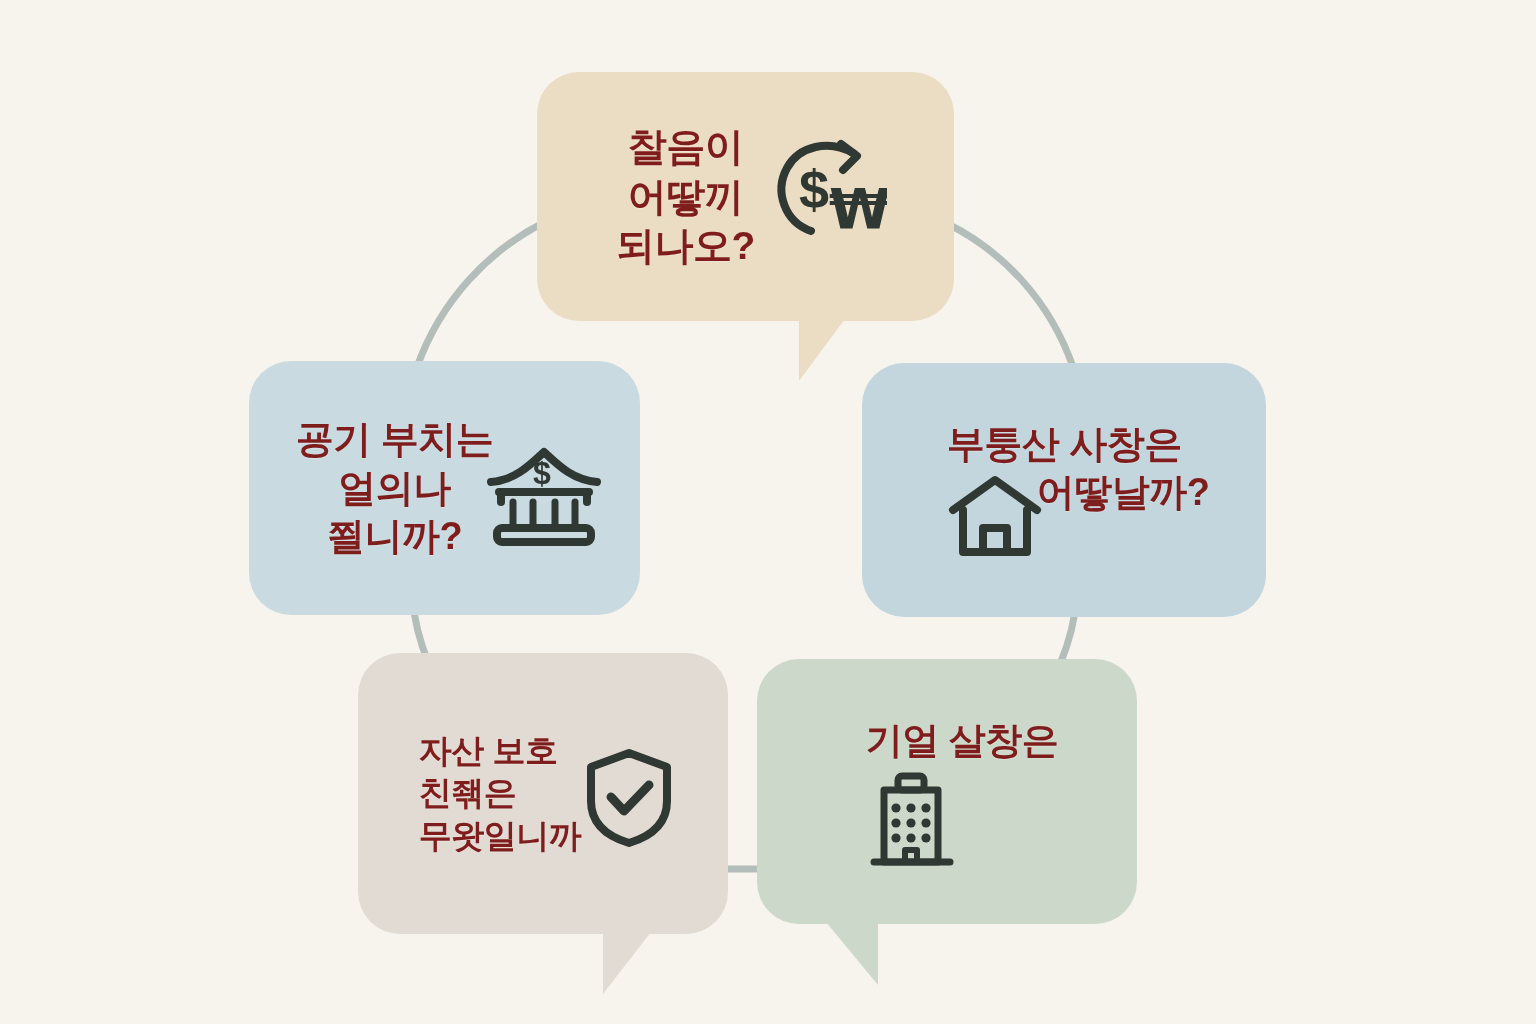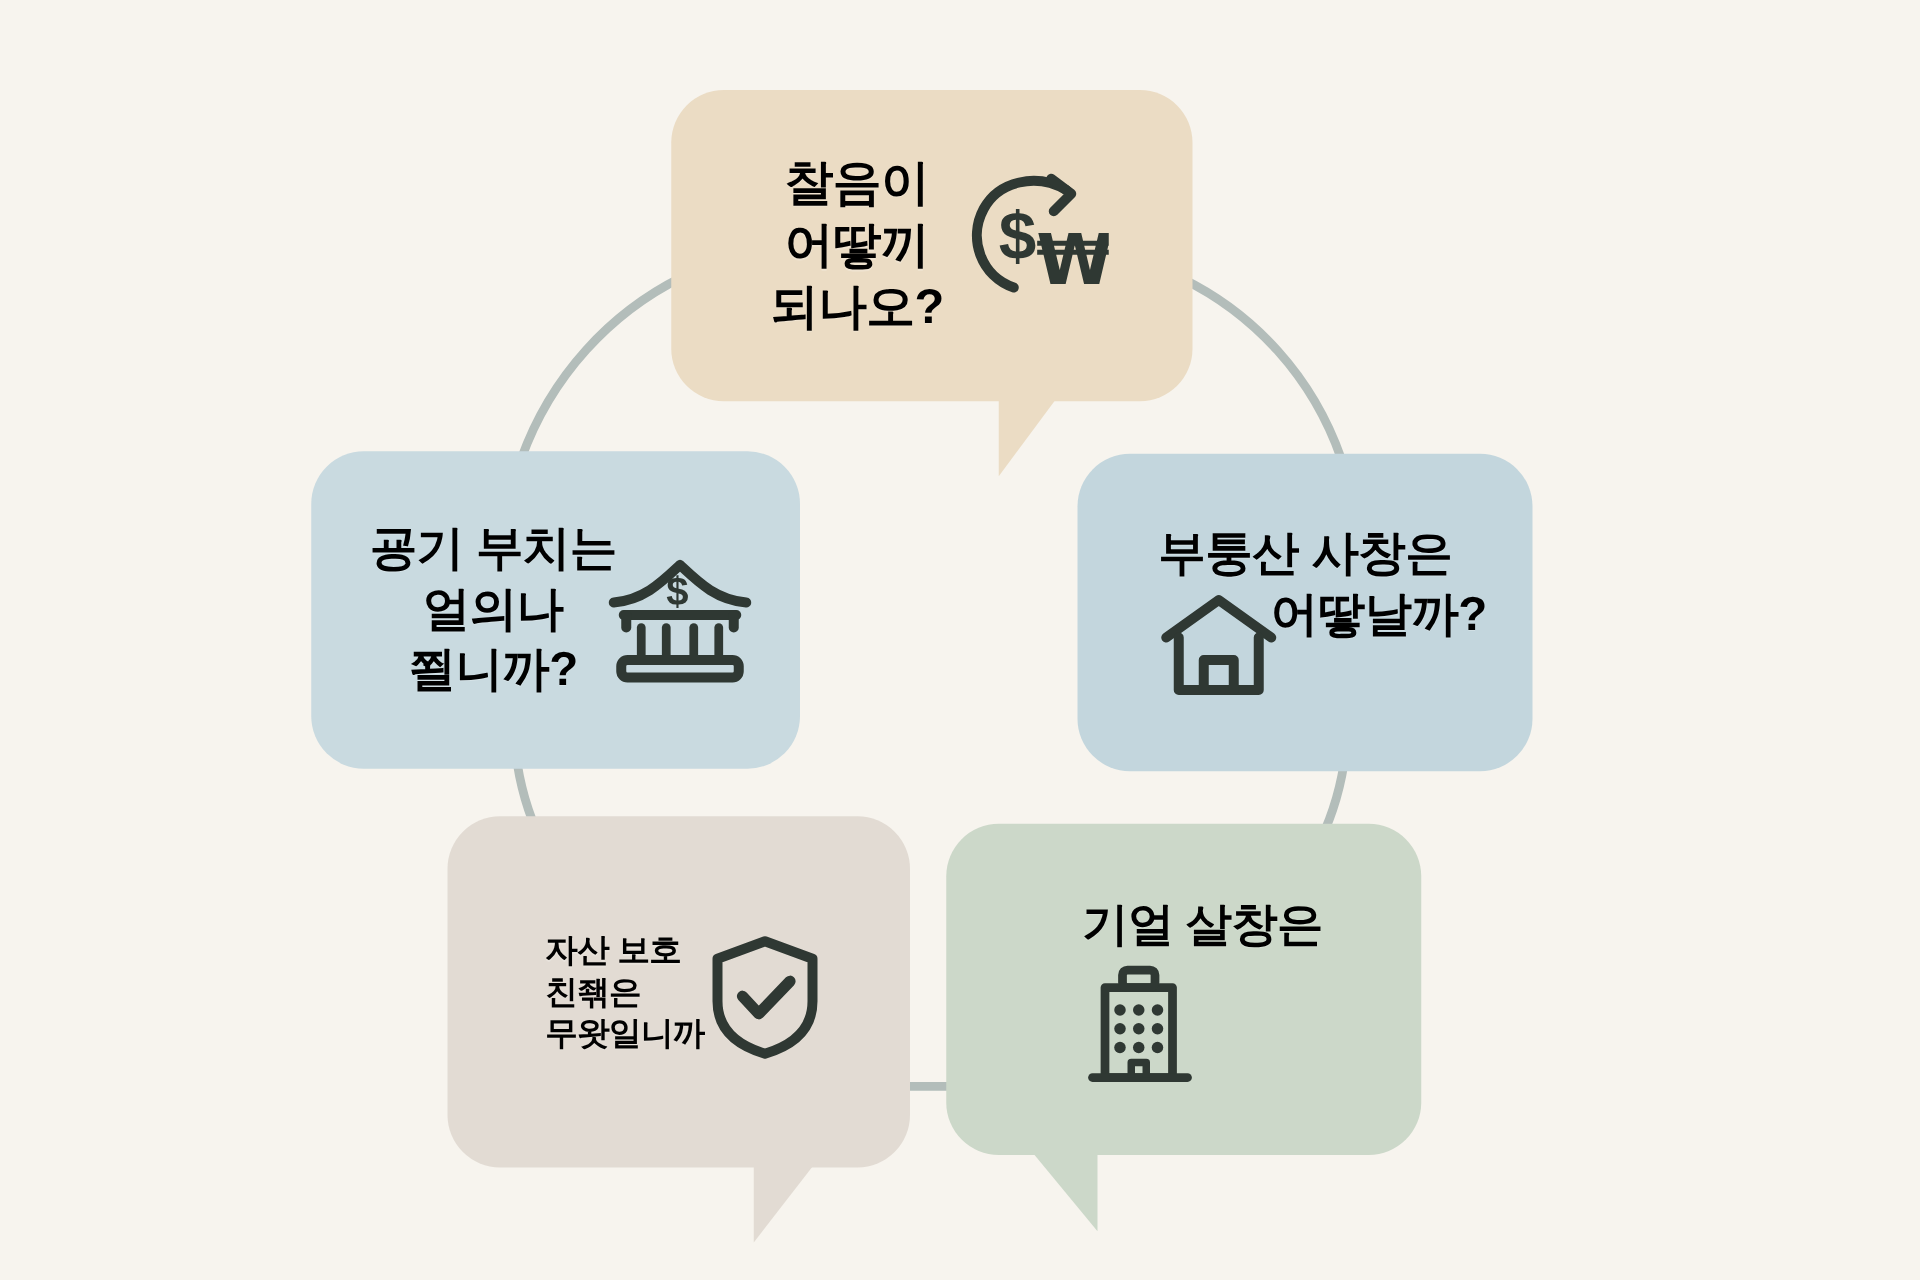--- a/index.html
+++ b/index.html
@@ -68,21 +68,21 @@
     display: flex;
     align-items: center;
     gap: 6px;
     padding: 0 18px 0 30px;
   }
 
   
   #bubble-realestate {
     left: 862px;
     top: 363px;
-    width: 364px;
+    width: 404px;
     height: 254px;
     background: #c3d6dd;
     align-items: flex-end;
   }
   #bubble-realestate .content {
     display: flex;
     flex-direction: column;
     align-items: flex-start;
     padding: 16px 22px 10px 50px;
   }
@@ -137,41 +137,41 @@
     background: #c9dae0;
   }
   #bubble-deposits .content {
     display: flex;
     align-items: center;
     padding: 0 10px 0 20px;
   }
 
   
   .bubble-text {
-    color: #000000;
+    color: #7f1d1d;
     font-weight: 700;
     letter-spacing: -0.5px;
     line-height: 1.28;
     white-space: pre-line;
     text-shadow: 0 1px 0 rgba(255,255,255,0.22);
   }
   .t-currency {
     font-size: 39px;
     text-align: center;
   }
   .t-realestate {
     font-size: 38px;
     text-align: left;
   }
   .t-corporate {
     font-size: 37px;
     text-align: left;
   }
   .t-assets {
-    font-size: 26px;
+    font-size: 33px;
     text-align: left;
   }
   .t-deposits {
     font-size: 38px;
     text-align: center;
   }
 
   .icon {
     display: block;
     flex: 0 0 auto;

